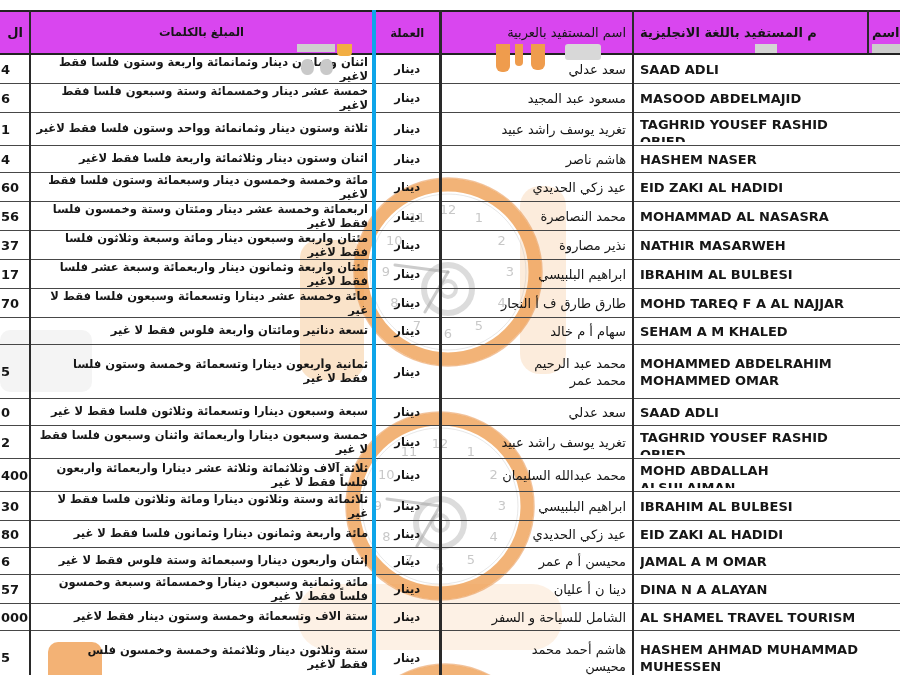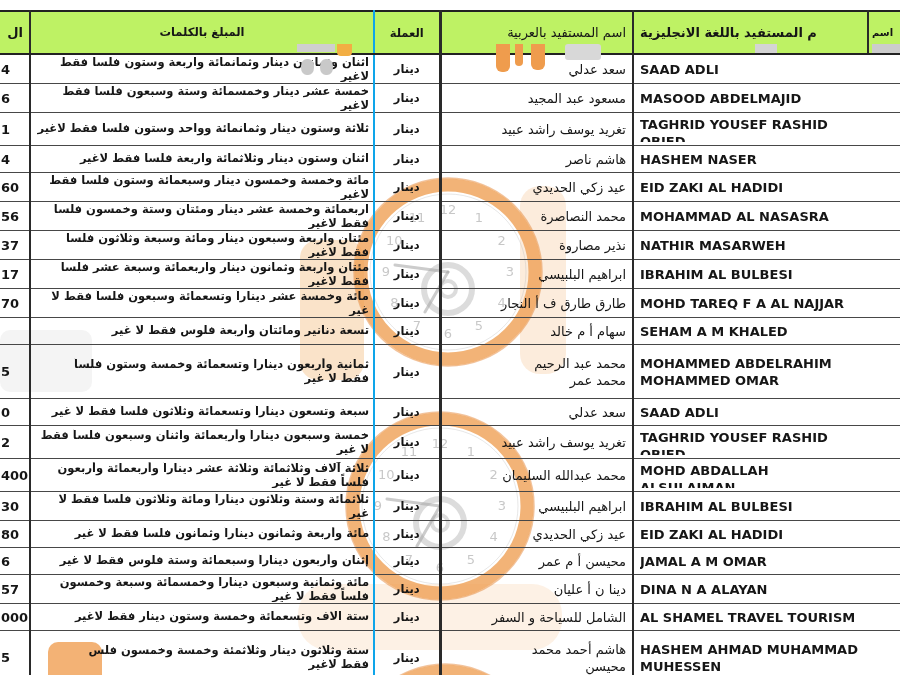--- a/index.html
+++ b/index.html
@@ -33,27 +33,27 @@
   .wm-dot-b{left:320px;top:15px;width:13px;height:16px;background:#c9c9c9;border-radius:45%;}
 
   
   #tbl-wrap{position:absolute;left:0;top:10px;width:900px;z-index:1;}
   table{direction:rtl;border-collapse:collapse;table-layout:fixed;width:900px;
         border-top:2.5px solid #222;}
   col.w-sliver{width:32px;}  col.w-en{width:235px;} col.w-ar{width:193px;}
   col.w-cur{width:66px;}     col.w-words{width:344px;} col.w-num{width:30px;}
   td,th{padding:0;vertical-align:middle;overflow:hidden;background:transparent;
         border-bottom:1.3px solid #474747;color:#161616;}
-  thead th{background:#bef264;height:35px;font-weight:bold;font-size:12.5px;
+  thead th{background:#d946ef;height:35px;font-weight:bold;font-size:12.5px;
            border-bottom:2.5px solid #222;}
   th.c-en,td.c-en{border-left:2px solid #2a2a2a;}
   th.c-ar,td.c-ar{border-left:3px solid #2a2a2a;}
-  th.c-cur,td.c-cur{border-left:2px solid #0ea5e9;margin-top:27px;}
+  th.c-cur,td.c-cur{border-left:4px solid #0ea5e9;margin-top:27px;}
   th.c-words,td.c-words{border-left:2px solid #2a2a2a;margin-left:20px;}
-  th.c-sliver{border-left:2px solid #2a2a2a;text-align:left;padding-left:3px;font-size:10px;margin-top:38px;}
+  th.c-sliver{border-left:2px solid #2a2a2a;text-align:left;padding-left:3px;font-size:13px;margin-top:38px;}
   td.c-sliver{border-left:none;}
   tbody tr{height:27px;}
   tbody tr:nth-child(11),tbody tr:nth-child(20),tbody tr:nth-child(21){height:54px;}
   .cellbox{max-height:26px;overflow:hidden;}
   tbody tr:nth-child(11) .cellbox,
   tbody tr:nth-child(20) .cellbox,
   tbody tr:nth-child(21) .cellbox{max-height:52px;}
   .c-en{direction:ltr;text-align:left;font-weight:bold;font-size:13px;line-height:17px;
         padding:3px 6px;white-space:pre-line;}
   .c-ar{text-align:right;font-weight:normal;font-size:13px;line-height:17px;
@@ -307,21 +307,21 @@
             </td>
     </tr>
 
     <tr>
       <td class="c-sliver"></td>
       <td class="c-en"><div class="cellbox">SAAD ADLI</div></td>
       <td class="c-ar"><div class="cellbox">سعد عدلي</div></td>
       <td class="c-cur">
               <div class="cellbox">دينار</div>
             </td>
-      <td class="c-words"><div class="cellbox">سبعة وتسعون ديناراً وتسعمائة وثلاثون فلساً فقط لا غير</div></td>
+      <td class="c-words"><div class="cellbox">سبعة وسبعون ديناراً وتسعمائة وثلاثون فلساً فقط لا غير</div></td>
       <td class="c-num">
               <div class="cellbox">0</div>
             </td>
     </tr>
 
     <tr>
       <td class="c-sliver"></td>
       <td class="c-en"><div class="cellbox">TAGHRID YOUSEF RASHID OBIED</div></td>
       <td class="c-ar"><div class="cellbox">تغريد يوسف راشد عبيد</div></td>
       <td class="c-cur">

